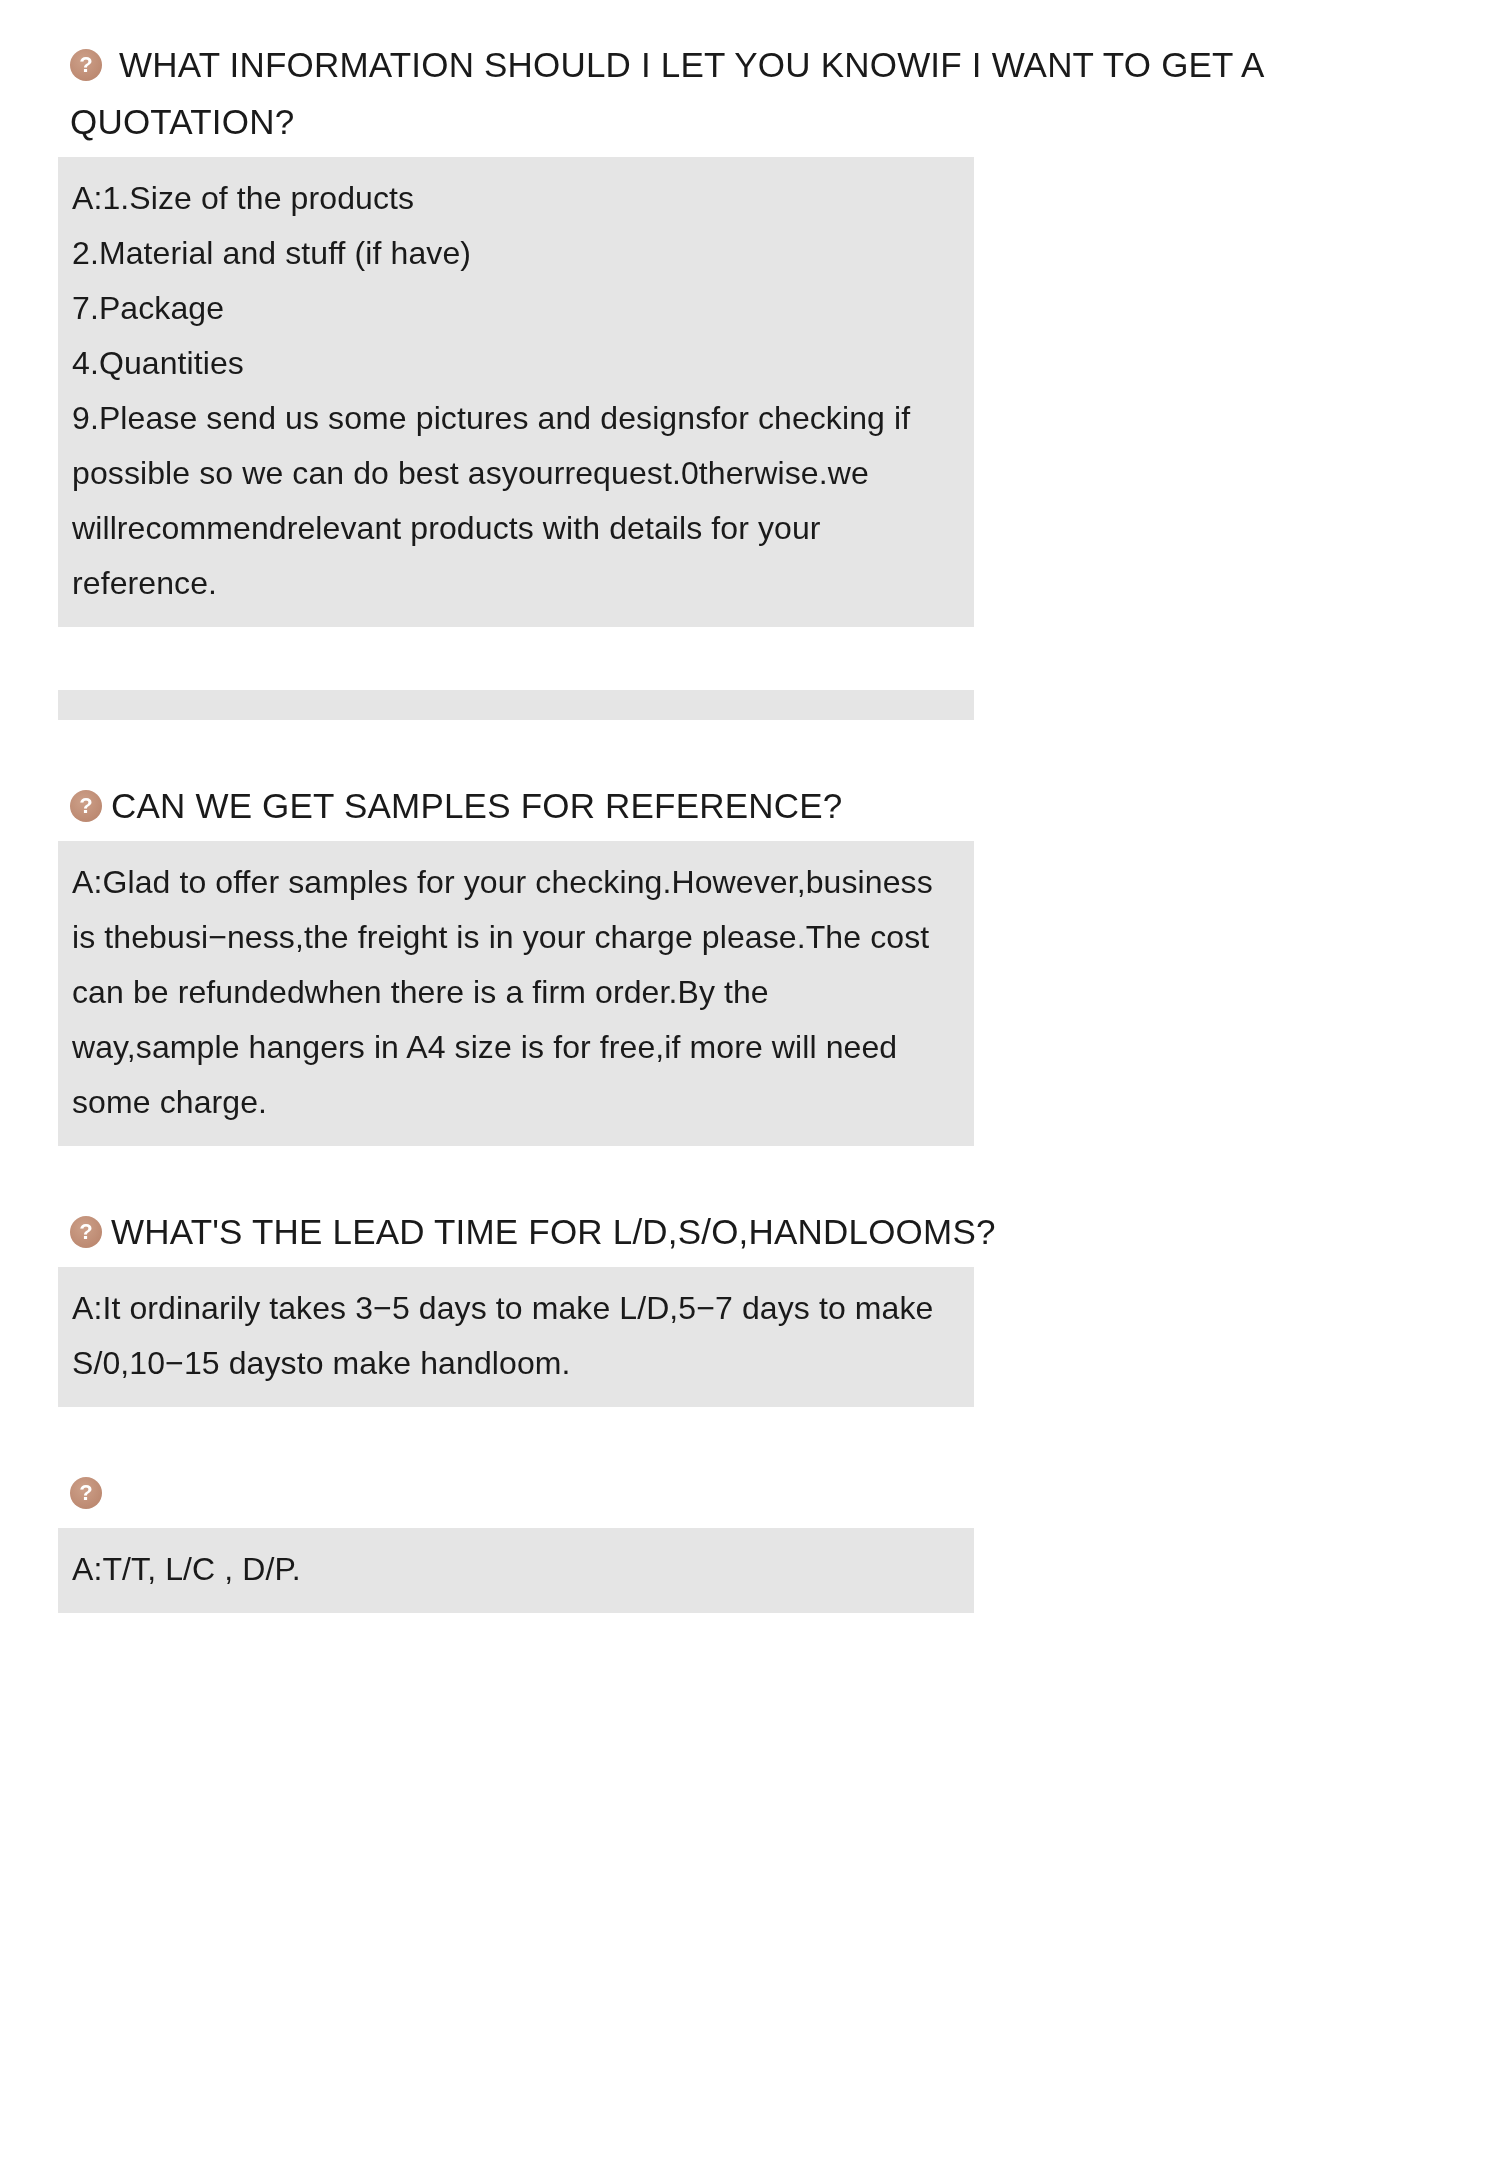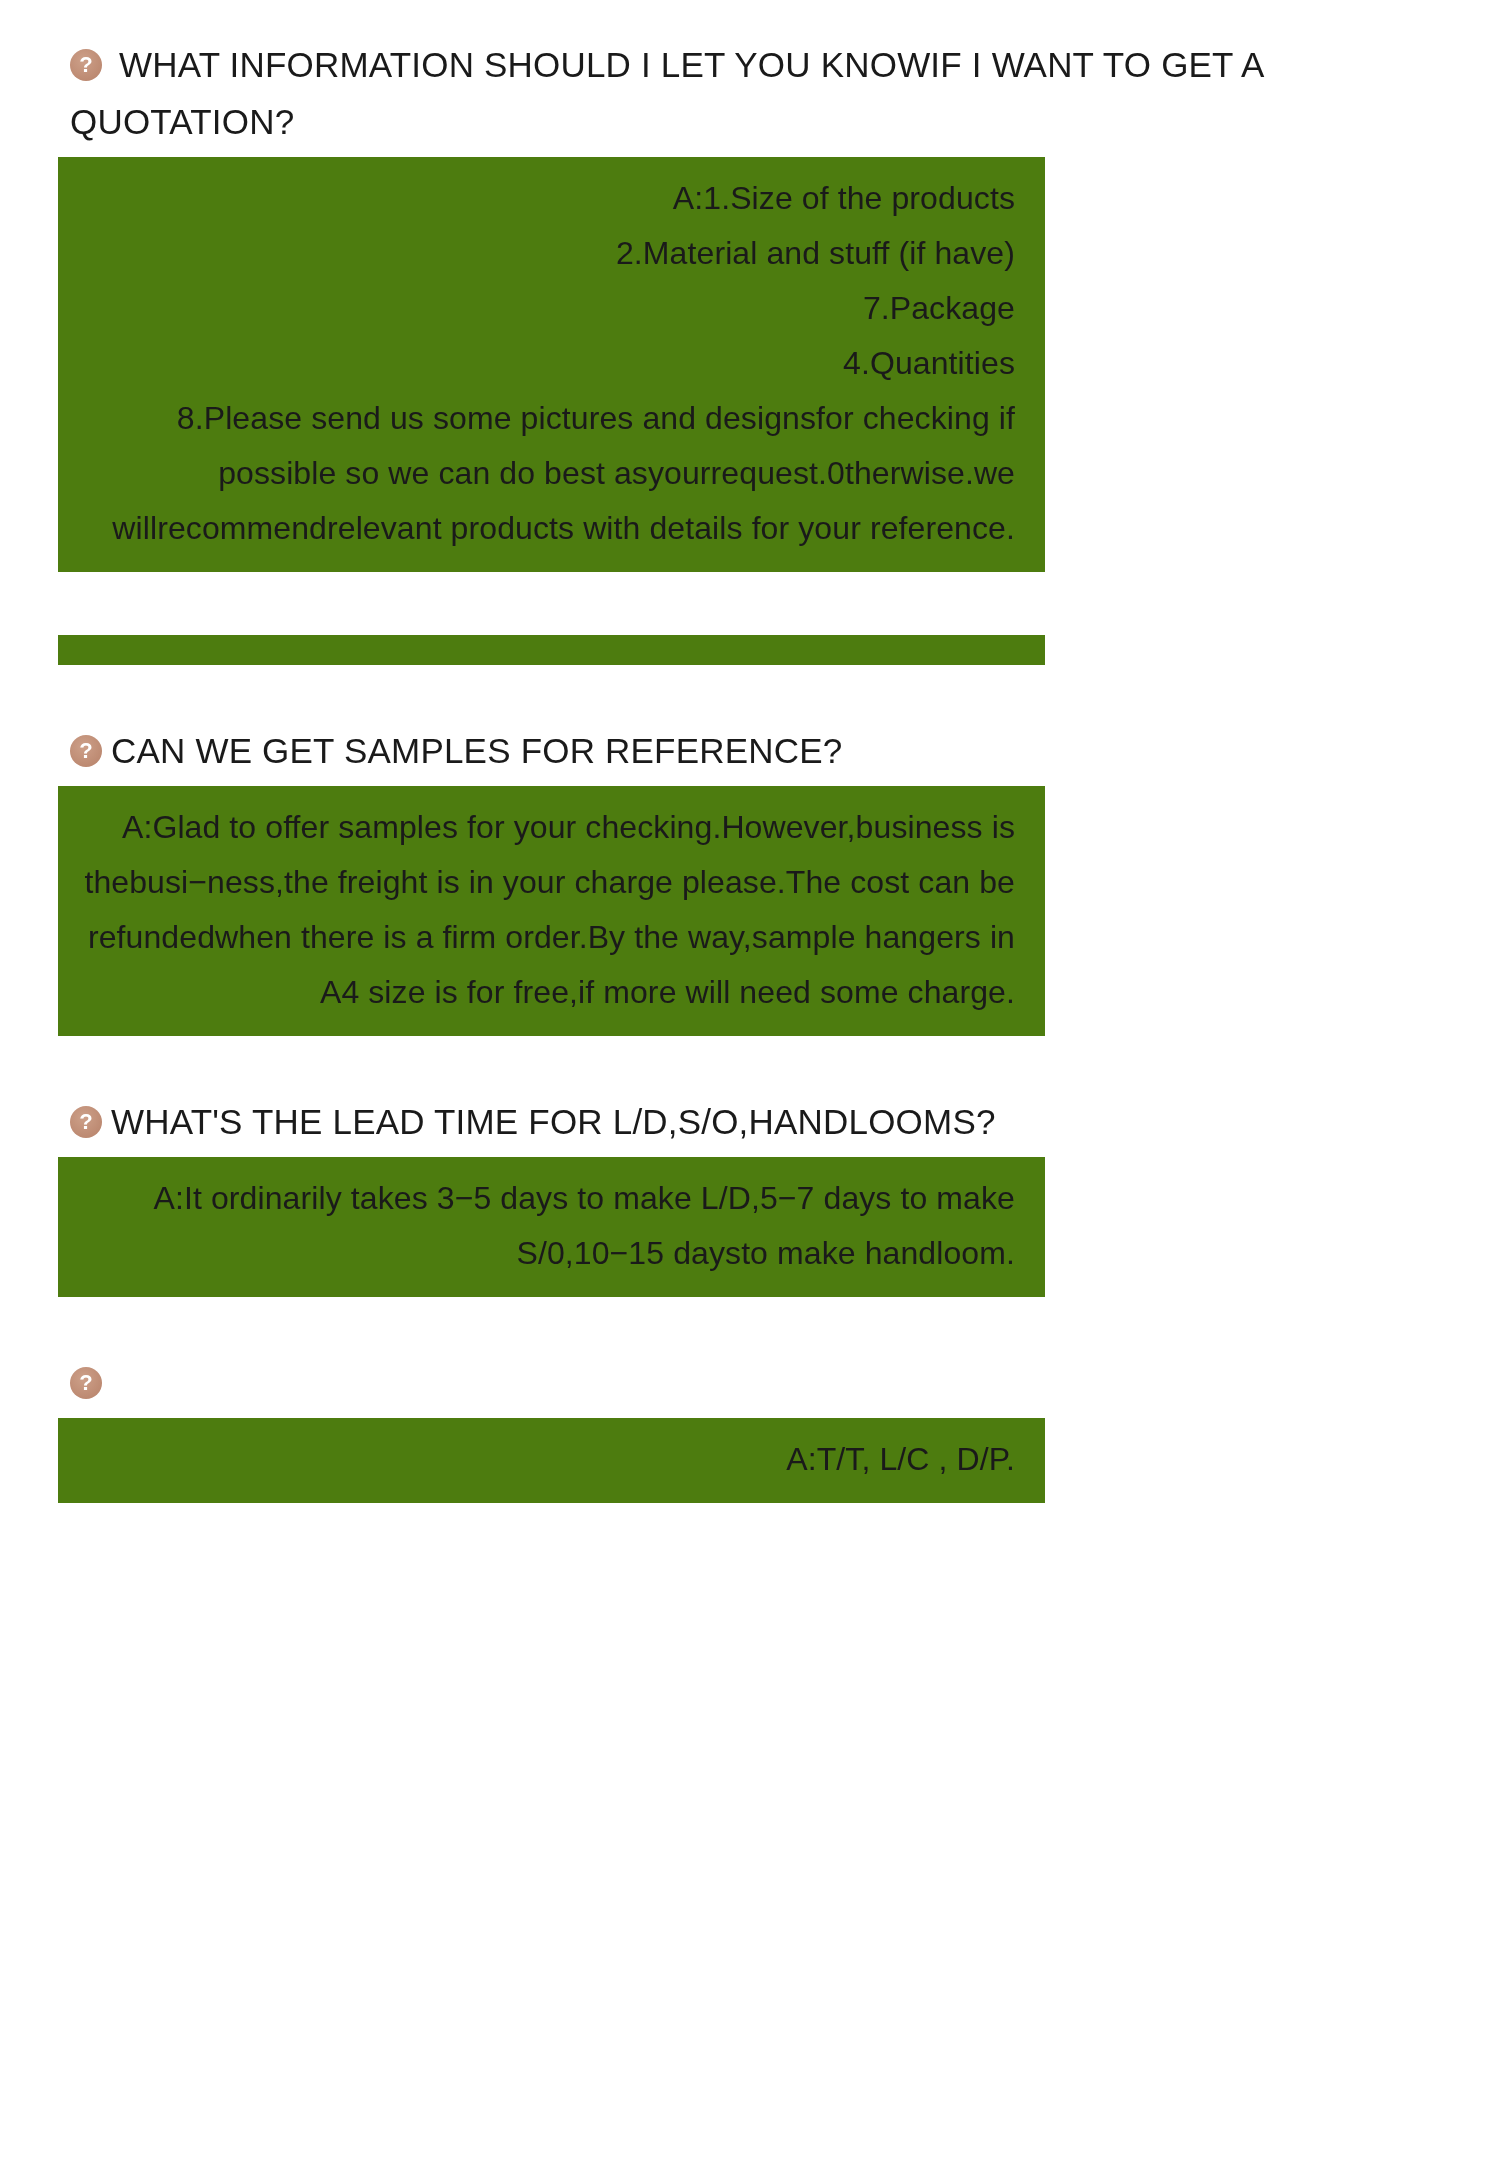--- a/index.html
+++ b/index.html
@@ -72,31 +72,30 @@
     display: inline;
   }
 
   
   .faq-question.gap-wide .q-badge {
     margin-right: 17px;
   }
 
   
   .faq-answer {
-    background: #4d7c0f;
+    background: #e5e5e5;
     margin: 0 0 0 50px;
-    width: 987px;
+    width: 916px;
     box-sizing: border-box;
     padding: 14px 30px 16px 14px;
     font-size: 32px;
     line-height: 55px;
     font-weight: 400;
     color: #1a1a1a;
     letter-spacing: 0.1px;
-    text-align: right;
   }
   .faq-answer p {
     margin: 0;
     padding: 0;
     white-space: pre-wrap;
   }
 
   
   .faq-item { margin: 0; }
 
@@ -118,21 +117,21 @@
     <div class="sp-0"></div>
 
     <div class="faq-item">
       <div class="faq-question gap-wide"><span class="q-badge"></span><span class="q-text">WHAT INFORMATION SHOULD I LET YOU KNOWIF I WANT TO GET A QUOTATION?</span></div>
       <div class="gap-after-q"></div>
       <div class="faq-answer">
         <p>A:1.Size of the products</p>
         <p>2.Material and stuff (if have)</p>
         <p>7.Package</p>
         <p>4.Quantities</p>
-        <p>8.Please send us some pictures and designsfor checking if possible so we can do best asyourrequest.0therwise.we willrecommendrelevant products with details for your reference.</p>
+        <p>9.Please send us some pictures and designsfor checking if possible so we can do best asyourrequest.0therwise.we willrecommendrelevant products with details for your reference.</p>
       </div>
     </div>
 
     <div class="sp-1"></div>
 
     <div class="faq-item">
       <div class="gap-after-q"></div>
       <div class="faq-answer">
       </div>
     </div>

